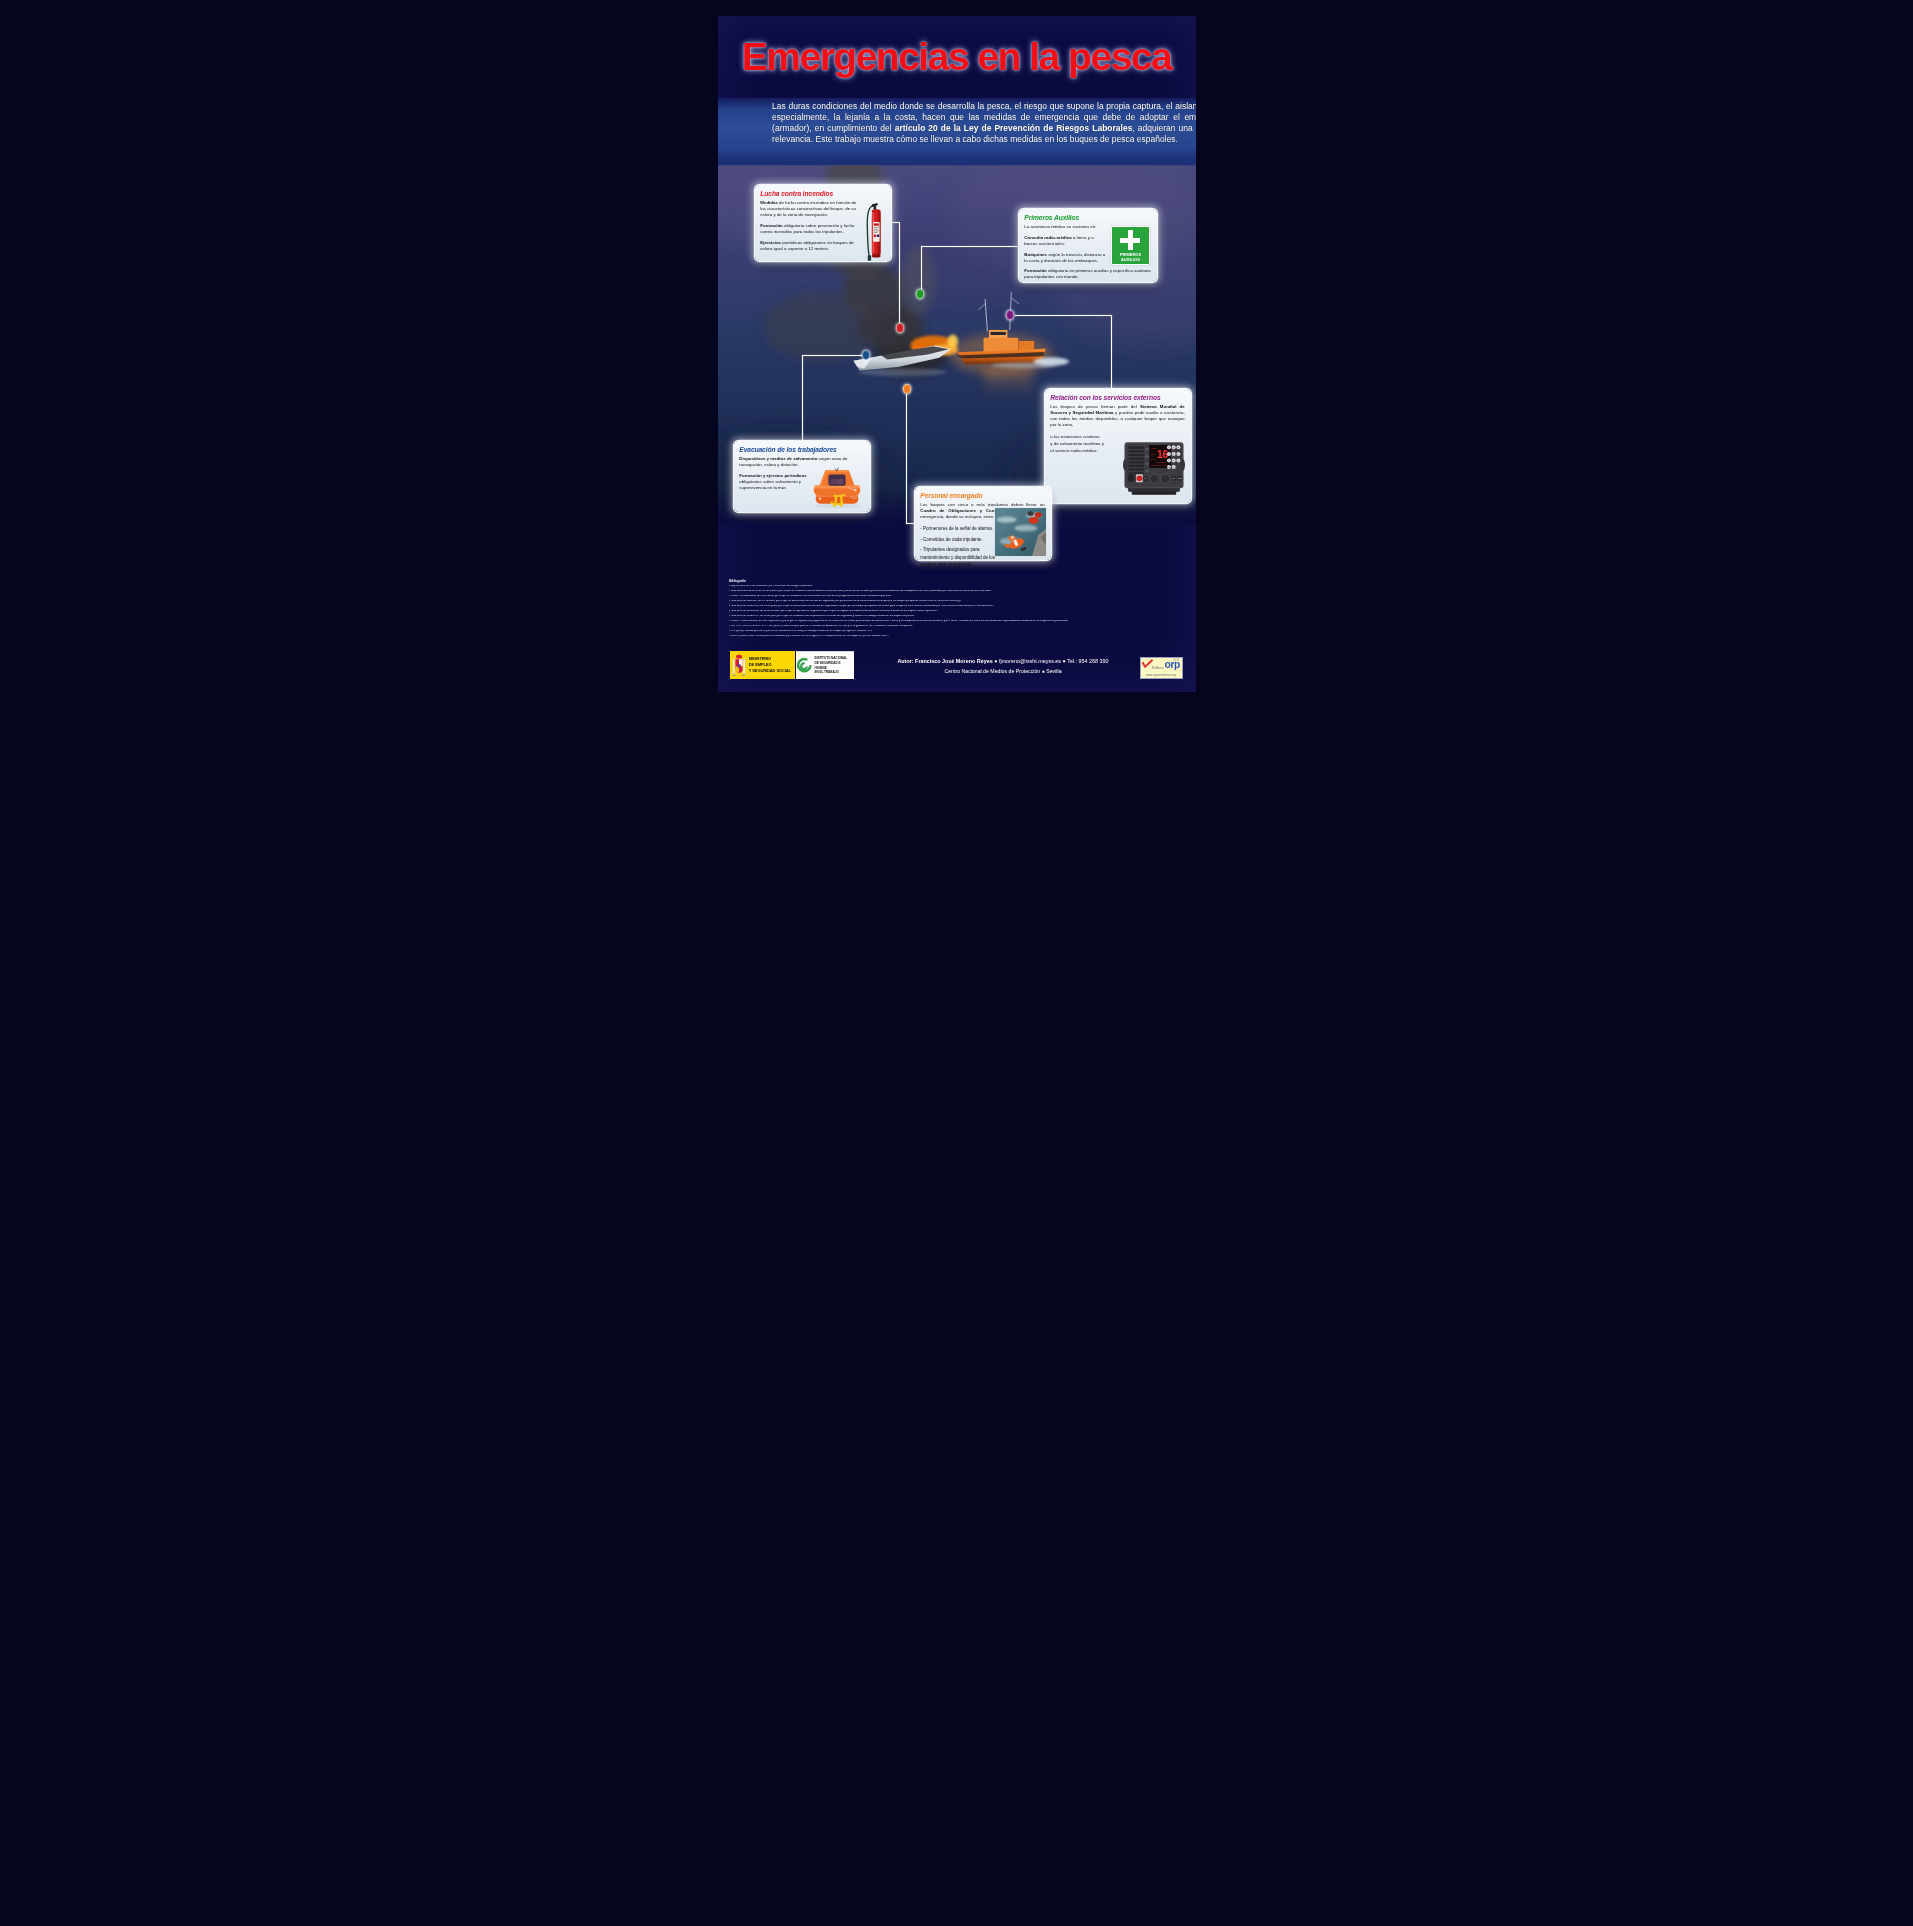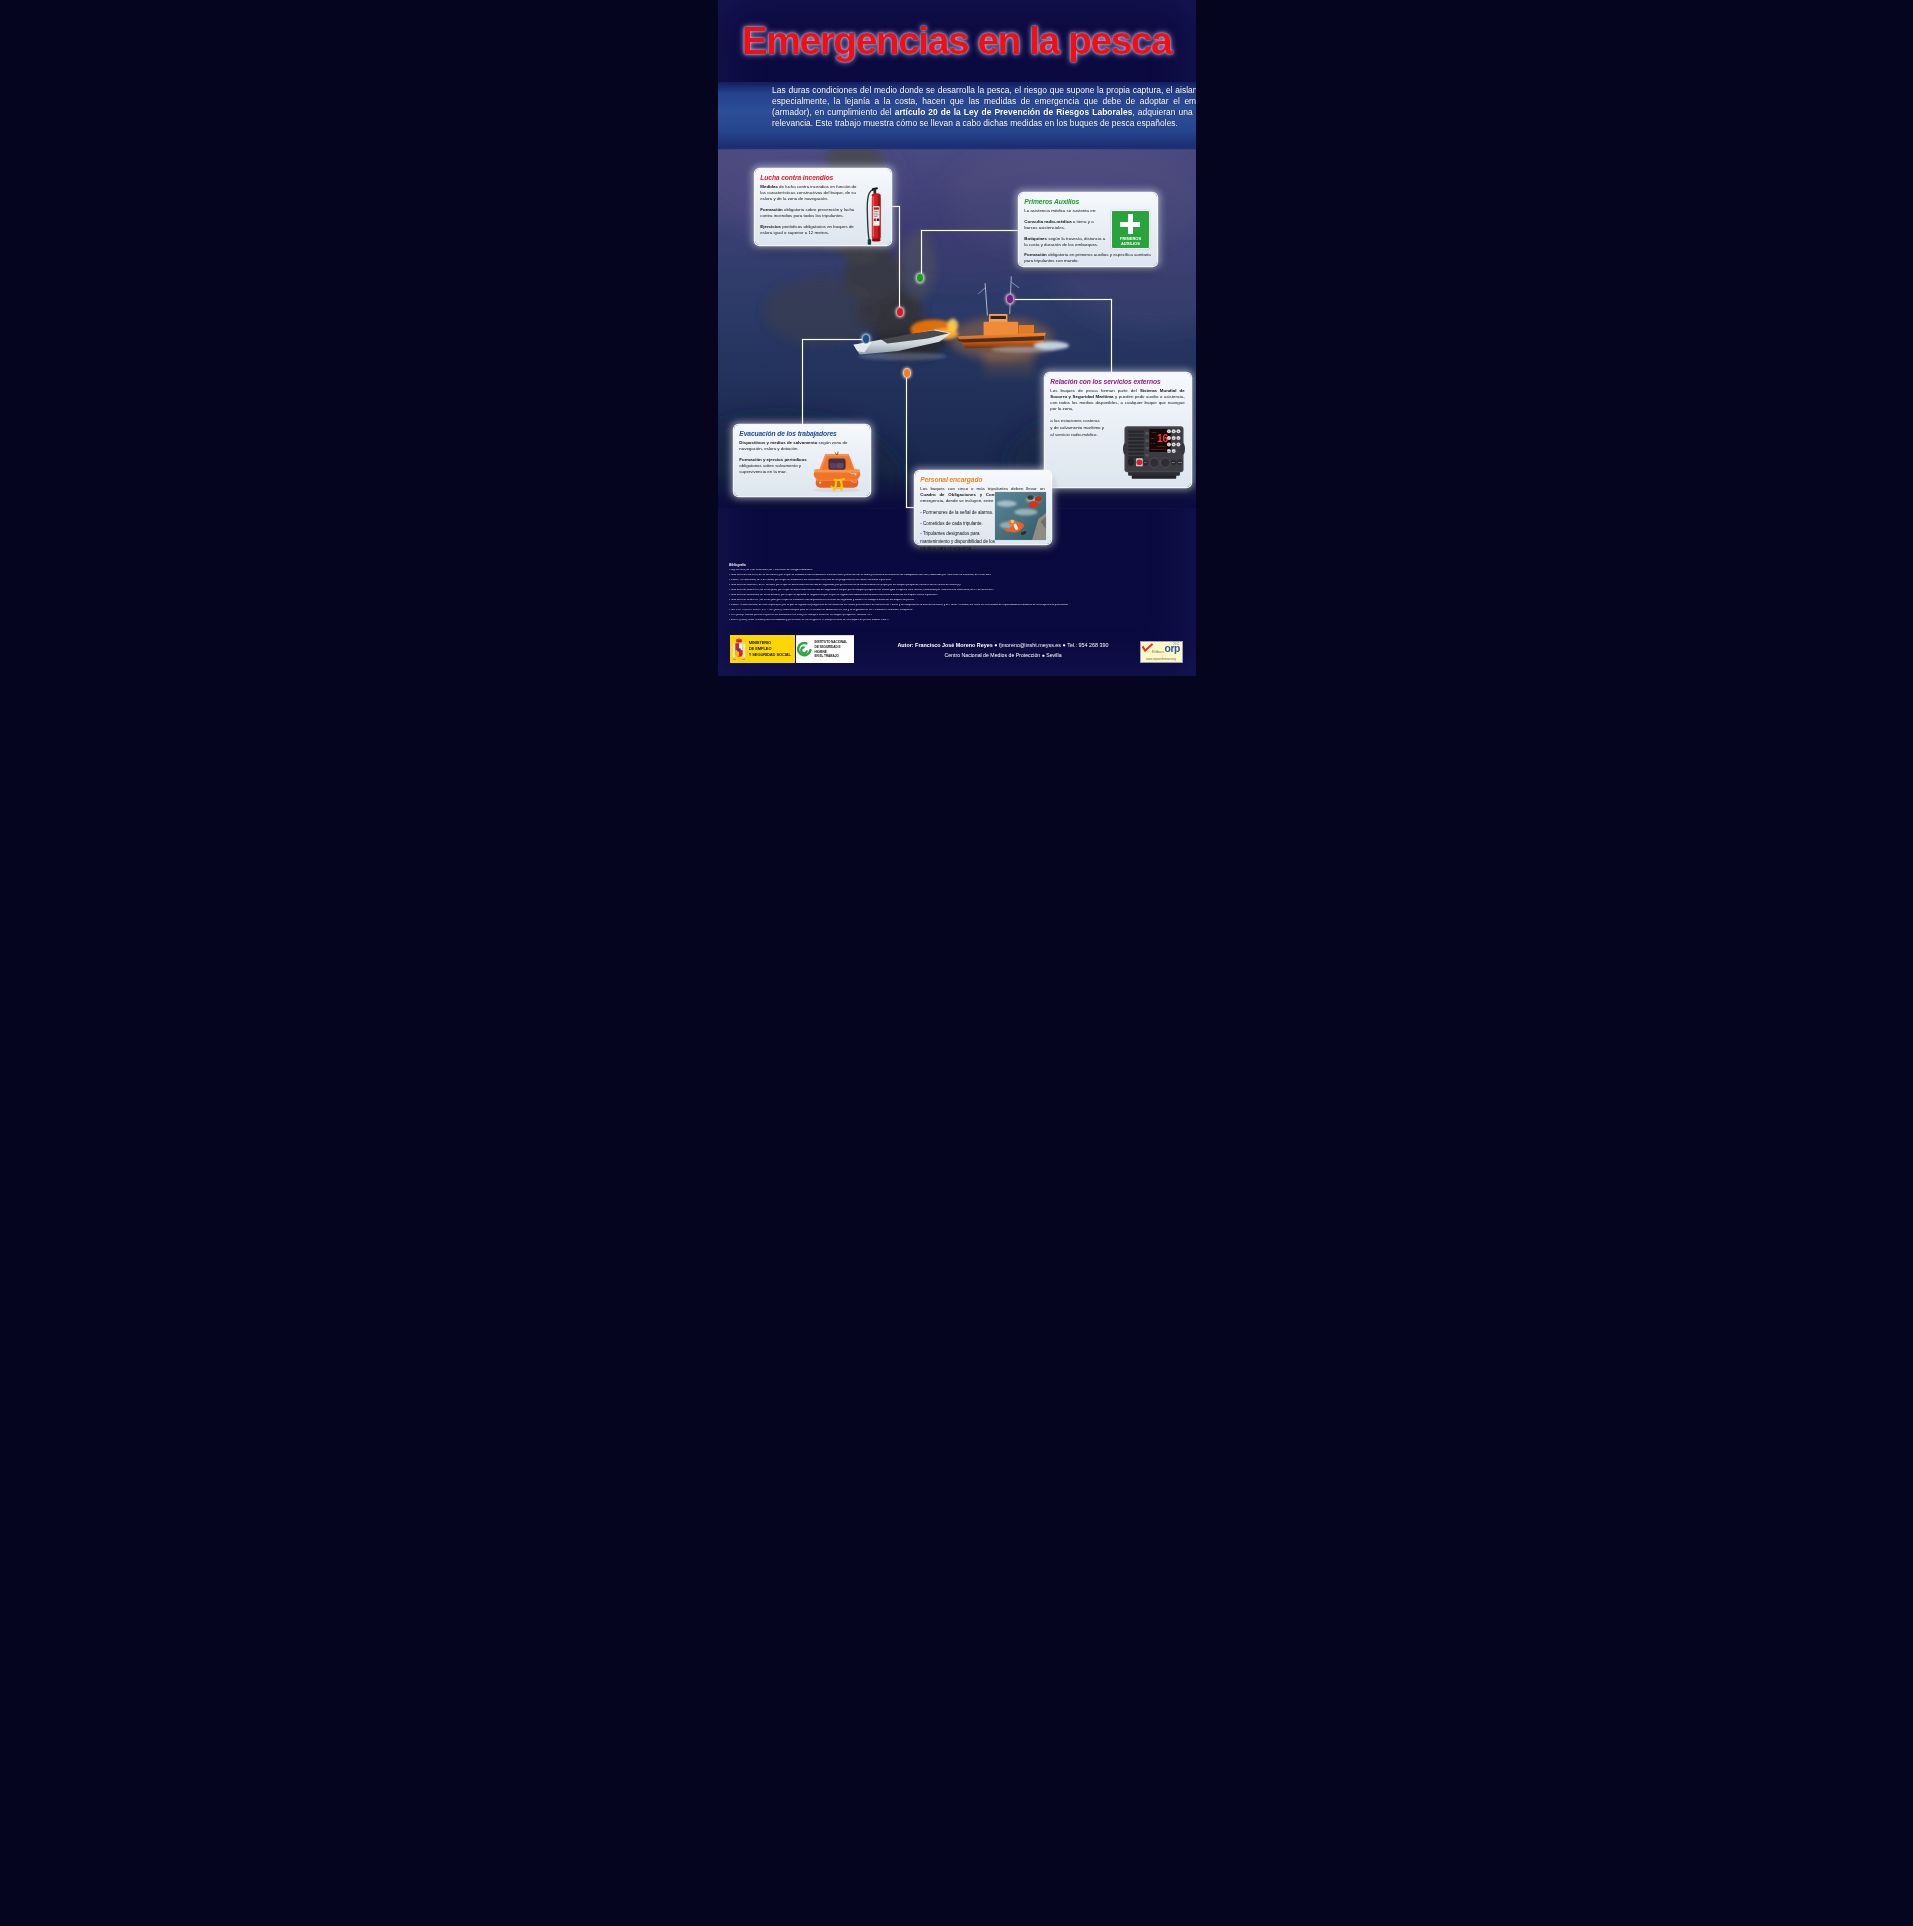--- a/index.html
+++ b/index.html
@@ -1,17 +1,17 @@
 <!DOCTYPE html>
 <html style="font-size:6.2px"><head>
 <meta charset="utf-8">
 <style>
   html,body{margin:0;padding:0;background:#05051f;}
   .poster{
-    position:relative;width:478px;height:676px;margin:0 auto;
+    position:relative;width:478px;height:676px;margin:16px auto;
     background:#0b0a40;overflow:hidden;
     font-family:"Liberation Sans",sans-serif;
     box-shadow:inset 0 0 46px rgba(40,40,110,.45);
   }
   
   .title{
     position:absolute;left:0;right:0;top:19px;text-align:center;
     font-size:39px;font-weight:bold;letter-spacing:-1.5px;color:#f10e14;
     text-shadow:0 0 2.3px #cdd5ff,0 0 6.2px #9fb0e8,1.2px 1.2px 1.5px #11112e;
     white-space:nowrap;

